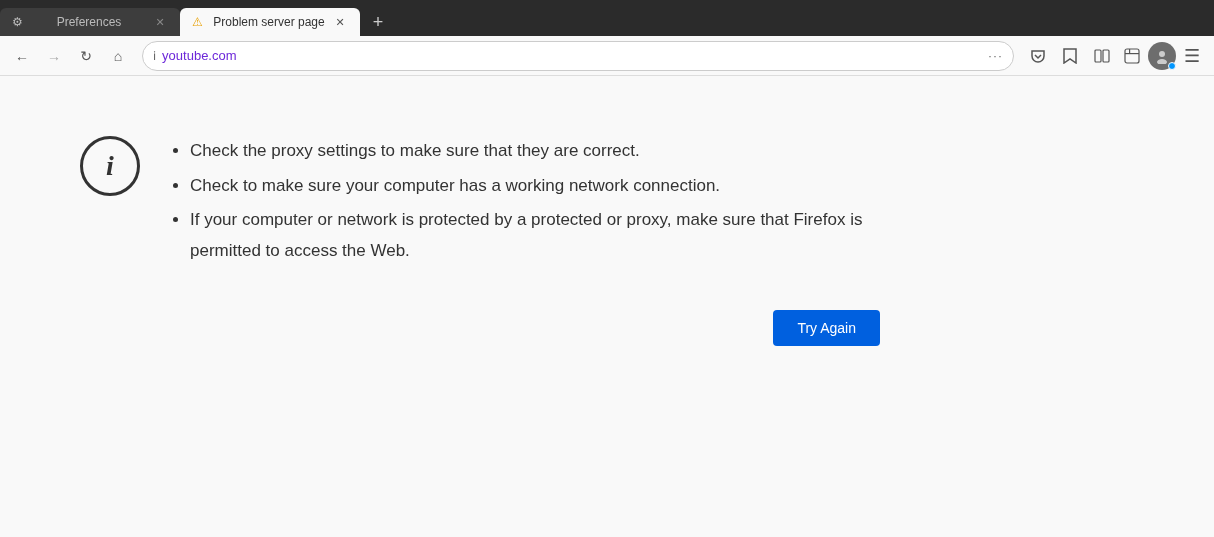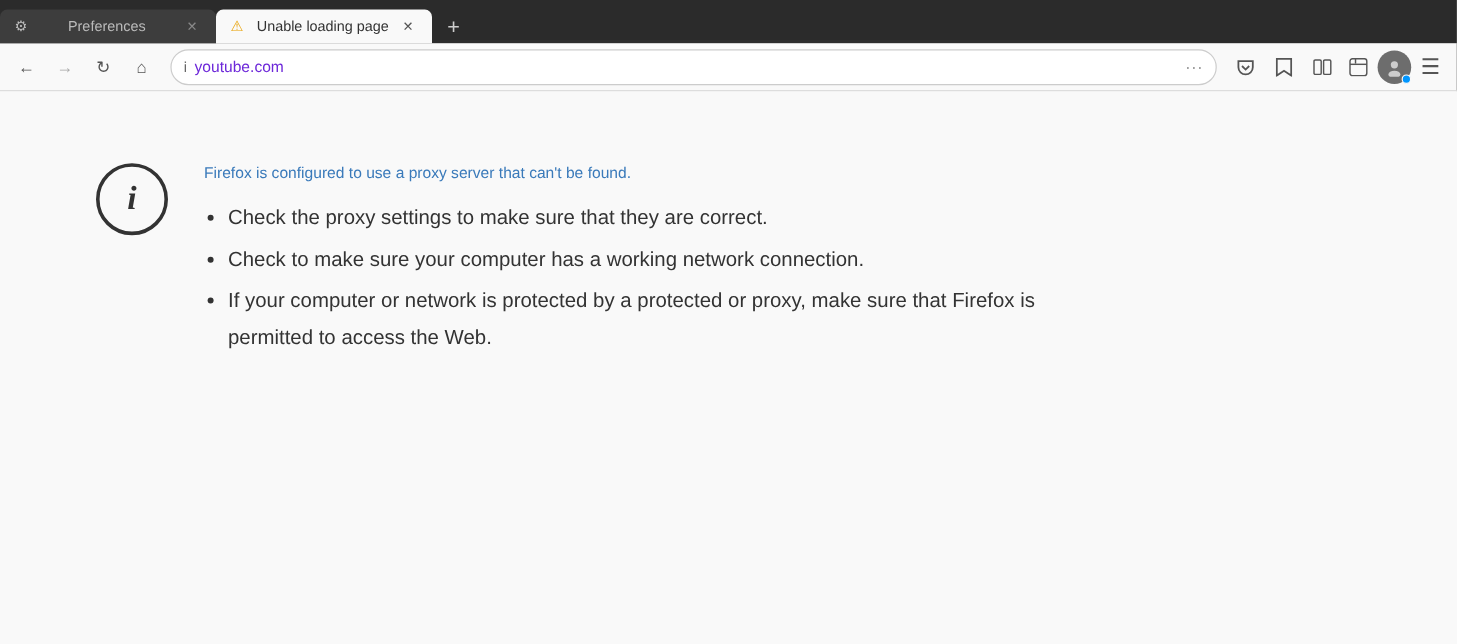--- a/index.html
+++ b/index.html
@@ -278,21 +278,21 @@
   <div class="tab-bar">
 
     <div class="tab inactive">
       <span class="tab-favicon">⚙</span>
       <span class="tab-title">Preferences</span>
       <span class="tab-close">✕</span>
     </div>
 
     <div class="tab active">
       <span class="tab-favicon" style="color:#e8a000;">⚠</span>
-      <span class="tab-title">Unable loading page</span>
+      <span class="tab-title">Problem server page</span>
       <span class="tab-close">✕</span>
     </div>
 
     <div class="tab-new-btn">+</div>
   </div>
 
   <div class="nav-bar">
     <button class="nav-btn">←</button>
     <button class="nav-btn" disabled="">→</button>
     <button class="nav-btn">↻</button>
@@ -353,22 +353,24 @@
 </div>
 
 <div class="page-content">
   <div class="error-container">
 
     <div class="error-icon">
       <span>i</span>
     </div>
 
     <div class="error-body">
-      <p class="error-subtitle">Firefox is configured to use a proxy server that can't be found.</p>
       <ul class="error-list">
         <li>Check the proxy settings to make sure that they are correct.</li>
         <li>Check to make sure your computer has a working network connection.</li>
         <li>If your computer or network is protected by a protected or proxy, make sure that Firefox is permitted to access the Web.</li>
       </ul>
     </div>
   </div>
 
+  <div class="try-again-container">
+    <button class="try-again-btn">Try Again</button>
+  </div>
 </div>
 
 </body></html>

